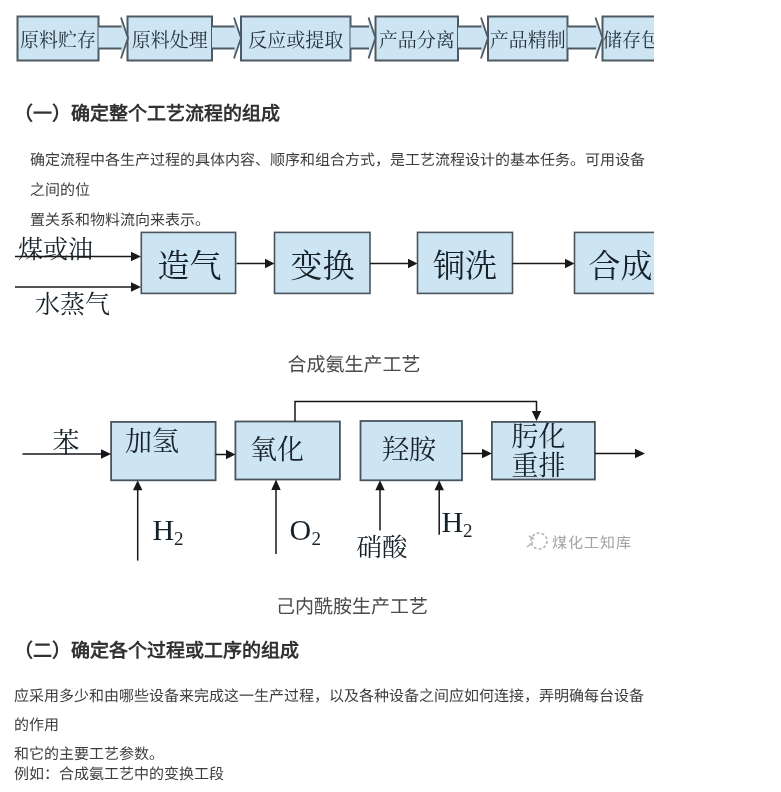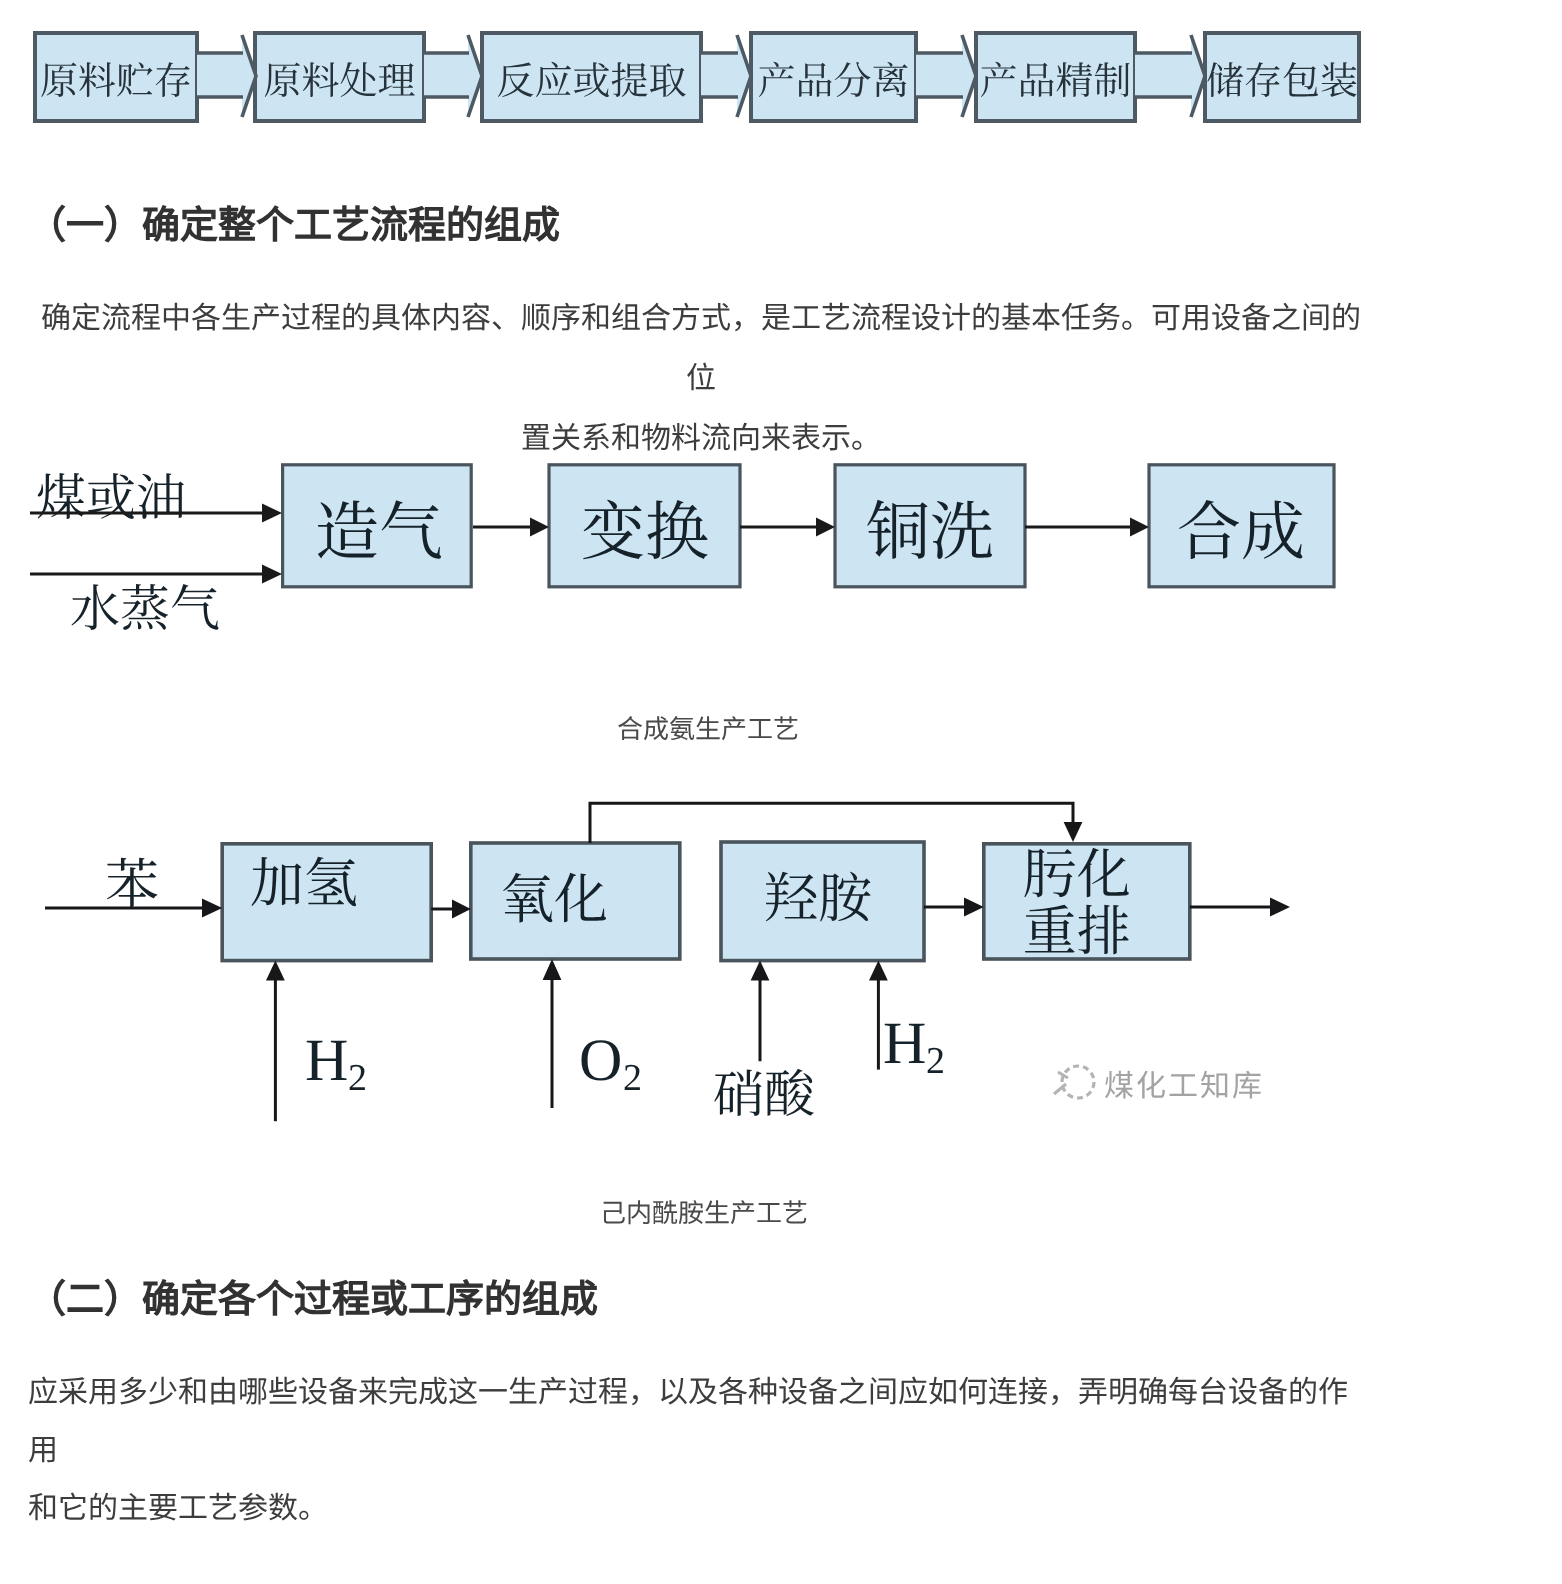--- a/index.html
+++ b/index.html
@@ -1,21 +1,21 @@
 <!DOCTYPE html>
 <html lang="zh-CN"><head>
 <meta charset="utf-8">
 <style>
   html,body{margin:0;padding:0;background:#fff;}
   #page{position:relative;width:654px;height:792px;background:#fff;overflow:hidden;
-        font-family:"Liberation Sans",sans-serif;padding-left:33px;}
+        font-family:"Liberation Sans",sans-serif;}
   .abs{position:absolute;}
   .h{font-size:19px;font-weight:bold;color:#323232;line-height:20px;white-space:nowrap;}
   .p{font-size:15px;color:#3d3d3d;line-height:30px;}
-  .cap{font-size:13px;color:#4a4a4a;line-height:20px;text-align:center;white-space:nowrap;}
+  .cap{font-size:19px;color:#4a4a4a;line-height:20px;text-align:center;white-space:nowrap;}
   svg{display:block;}
 </style>
 </head>
 <body>
 <div id="page">
 
 <svg class="abs" style="left:0;top:0" width="781" height="90" viewBox="0 0 781 90">
   <g font-family="'Liberation Serif','Noto Serif CJK SC','Noto Serif SC',serif" font-size="19" fill="#26333b" text-anchor="middle">
 
     <g fill="#cde4f3" stroke="#4d5a63" stroke-width="2">
@@ -49,21 +49,21 @@
         <path d="M350.5 26.5 H369 M350.5 48.5 H369 M368.5 17.5 L375.5 38 L368.5 58.5"></path>
         <path d="M458 26.5 H481.5 M458 48.5 H481.5 M481 17.5 L488 38 L481 58.5"></path>
         <path d="M567.5 26.5 H596 M567.5 48.5 H596 M595.5 17.5 L602.5 38 L595.5 58.5"></path>
       </g>
     </g>
   </g>
 </svg>
 
 <div class="abs h" style="left:14px;top:104px;">（一）确定整个工艺流程的组成</div>
 
-<div class="abs p" style="left:14px;top:144.5px;text-align:center;">确定流程中各生产过程的具体内容、顺序和组合方式，是工艺流程设计的基本任务。可用设备之间的位<br>置关系和物料流向来表示。</div>
+<div class="abs p" style="left:30px;top:144.5px;">确定流程中各生产过程的具体内容、顺序和组合方式，是工艺流程设计的基本任务。可用设备之间的位<br>置关系和物料流向来表示。</div>
 
 <svg class="abs" style="left:0;top:220px" width="781" height="110" viewBox="0 0 781 110">
   <g fill="#cde4f3" stroke="#49545d" stroke-width="1.6">
     <rect x="141.3" y="12.4" width="94.3" height="61"></rect>
     <rect x="274.5" y="12.4" width="95.5" height="61"></rect>
     <rect x="417.5" y="12.4" width="95" height="61"></rect>
     <rect x="574.5" y="12.4" width="92.5" height="61"></rect>
   </g>
   <g font-family="'Liberation Serif','Noto Serif CJK SC','Noto Serif SC',serif" font-size="32" fill="#16222a" text-anchor="middle">
     <text x="189.5" y="57">造气</text>
@@ -150,14 +150,15 @@
   </svg>
   <span style="position:absolute;left:28px;top:3px;font-size:15px;color:#a3a3a3;letter-spacing:1px;white-space:nowrap;">煤化工知库</span>
 </div>
 
 <div class="abs cap" style="left:252px;top:597px;width:200px;">己内酰胺生产工艺</div>
 
 <div class="abs h" style="left:14px;top:640.5px;">（二）确定各个过程或工序的组成</div>
 
 <div class="abs p" style="left:14px;top:682.5px;line-height:29px;font-family:Liberation Mono, monospace;">应采用多少和由哪些设备来完成这一生产过程，以及各种设备之间应如何连接，弄明确每台设备的作用<br>和它的主要工艺参数。</div>
 
+<div class="abs p" style="left:14px;top:758.5px;line-height:29px;">例如：合成氨工艺中的变换工段</div>
 
 </div>
 
 </body></html>

